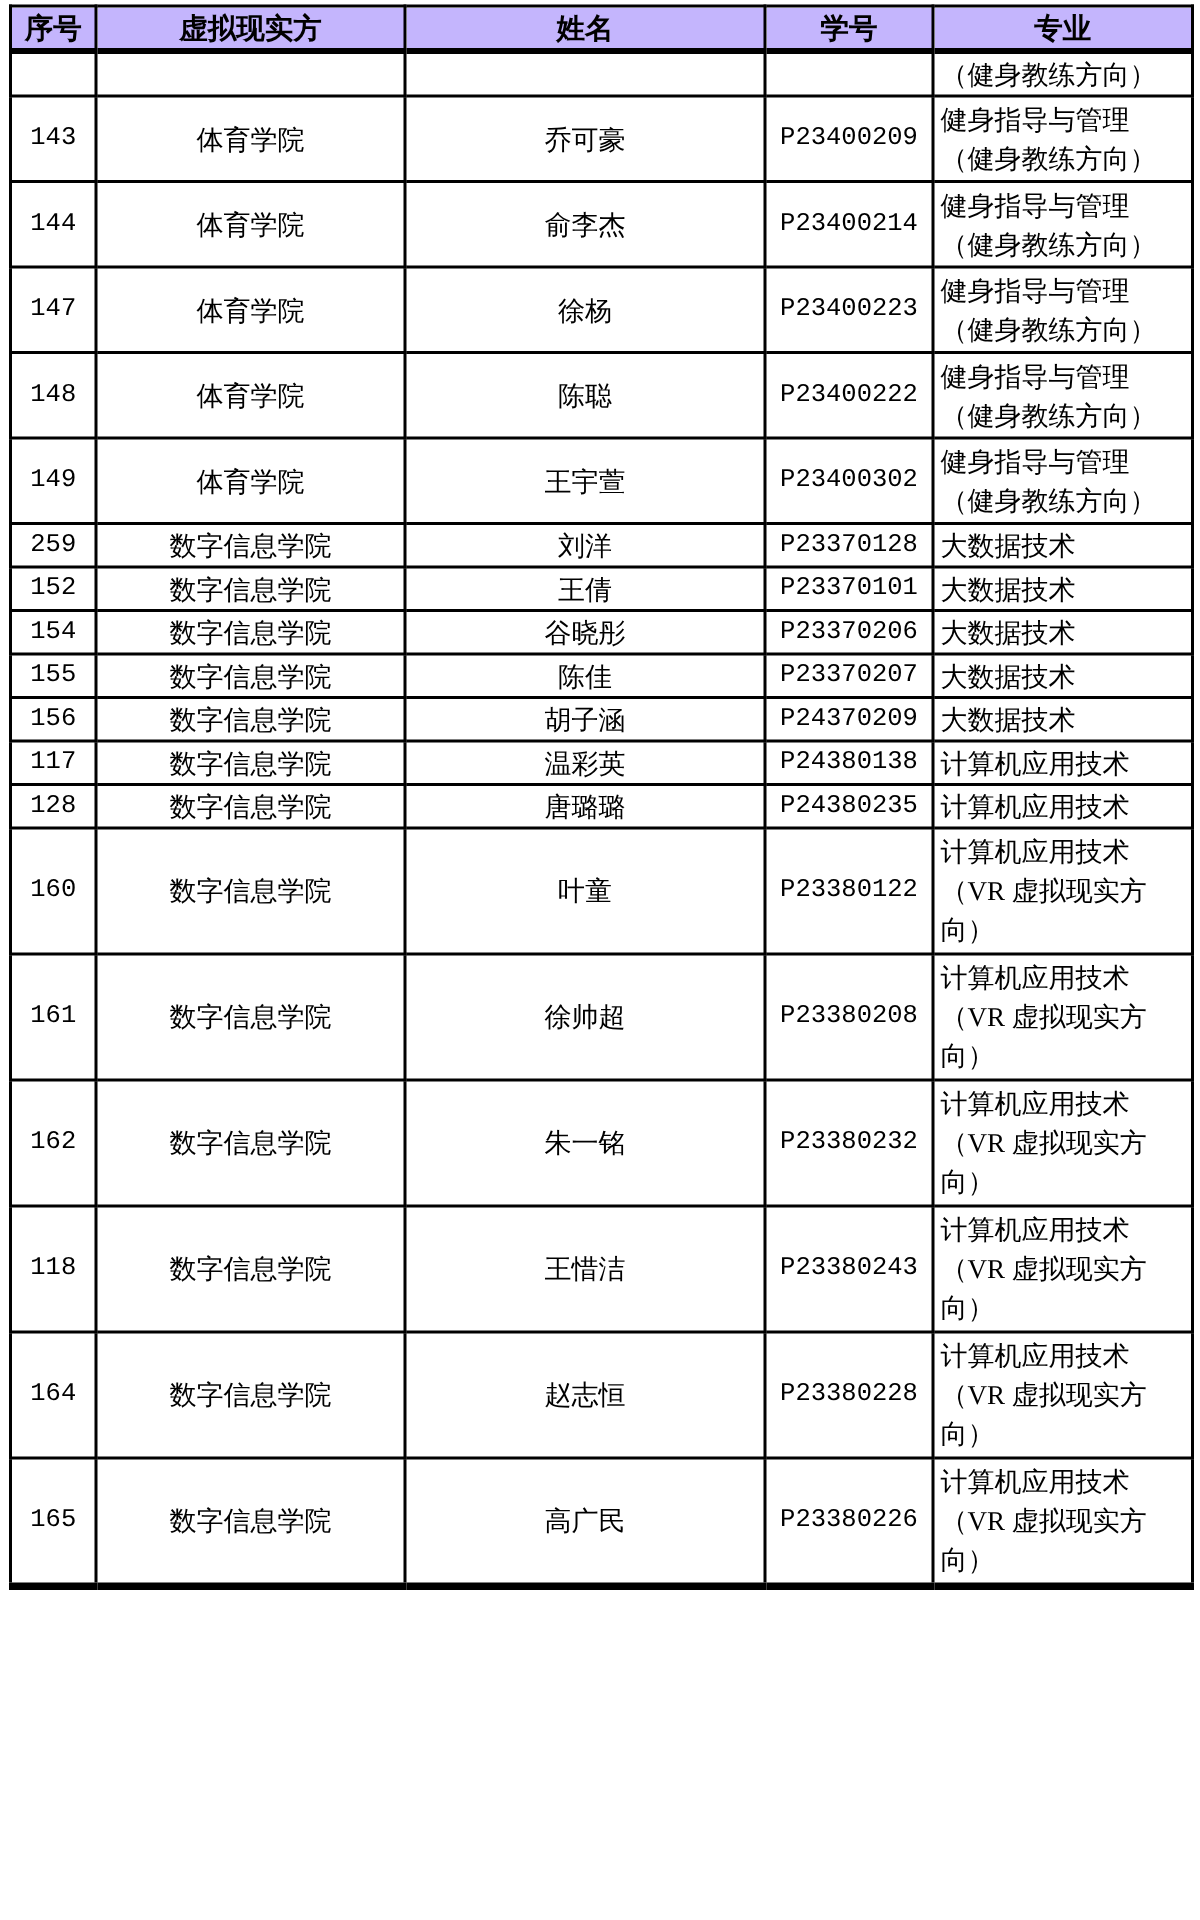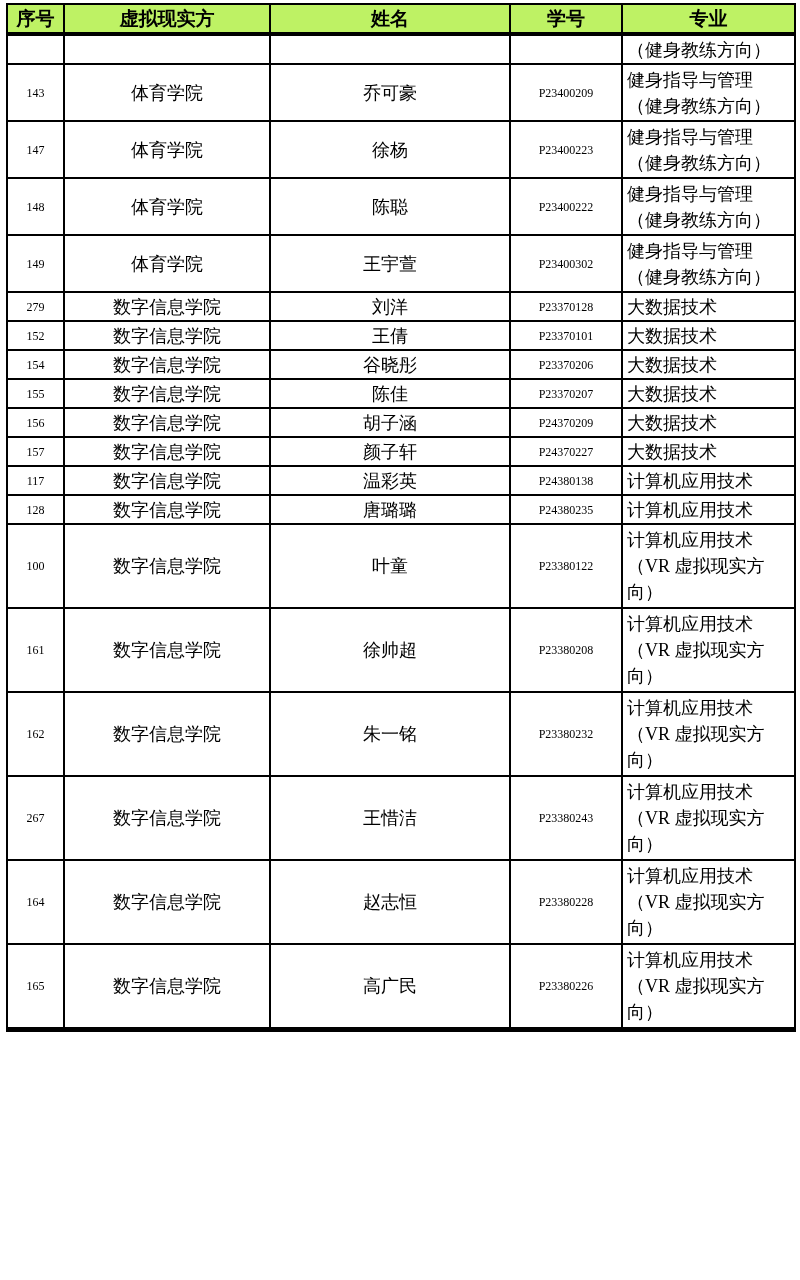--- a/index.html
+++ b/index.html
@@ -28,35 +28,35 @@
   col.c-name  { width: 240px; }
   col.c-id    { width: 112px; }
   col.c-major { width: 173px; }
 
   th, td {
     border: 2px solid #000;
     padding: 0;
     overflow: hidden;
   }
   thead th {
-    background: #bef264;
+    background: #c4b5fd;
     font-weight: bold;
     font-size: 19px;
     height: 27px;
     text-align: center;
     vertical-align: middle;
     border-bottom: 4px solid #000;
   }
   td {
     font-size: 18px;
     text-align: center;
     vertical-align: middle;
     line-height: 26px;
   }
-  td.col-no, td.col-id { font-size: 12px; font-family: Liberation Serif, serif; }
+  td.col-no, td.col-id { font-size: 17px; font-family: Liberation Mono, monospace; }
   td.col-major {
     text-align: left;
     padding-left: 4px;
     white-space: pre-line;
     line-height: 26px;
     margin-top: 16px;
   }
   tr.lines1 td { height: 27px; }
   tr.lines2 td { height: 55px; }
   tr.lines3 td { height: 82px; }
@@ -93,20 +93,28 @@
         </tr>
         <tr class="lines2">
           <td class="col-no">143</td>
           <td class="col-dept">体育学院</td>
           <td class="col-name">乔可豪</td>
           <td class="col-id">P23400209</td>
           <td class="col-major">健身指导与管理
 （健身教练方向）</td>
         </tr>
         <tr class="lines2">
+          <td class="col-no">144</td>
+          <td class="col-dept">体育学院</td>
+          <td class="col-name">俞李杰</td>
+          <td class="col-id">P23400214</td>
+          <td class="col-major">健身指导与管理
+（健身教练方向）</td>
+        </tr>
+        <tr class="lines2">
           <td class="col-no">147</td>
           <td class="col-dept">体育学院</td>
           <td class="col-name">徐杨</td>
           <td class="col-id">P23400223</td>
           <td class="col-major">健身指导与管理
 （健身教练方向）</td>
         </tr>
         <tr class="lines2">
           <td class="col-no">148</td>
           <td class="col-dept">体育学院</td>
@@ -117,21 +125,21 @@
         </tr>
         <tr class="lines2">
           <td class="col-no">149</td>
           <td class="col-dept">体育学院</td>
           <td class="col-name">王宇萱</td>
           <td class="col-id">P23400302</td>
           <td class="col-major">健身指导与管理
 （健身教练方向）</td>
         </tr>
         <tr class="lines1">
-          <td class="col-no">279</td>
+          <td class="col-no">259</td>
           <td class="col-dept">数字信息学院</td>
           <td class="col-name">刘洋</td>
           <td class="col-id">P23370128</td>
           <td class="col-major">大数据技术</td>
         </tr>
         <tr class="lines1">
           <td class="col-no">152</td>
           <td class="col-dept">数字信息学院</td>
           <td class="col-name">王倩</td>
           <td class="col-id">P23370101</td>
@@ -149,45 +157,38 @@
           <td class="col-dept">数字信息学院</td>
           <td class="col-name">陈佳</td>
           <td class="col-id">P23370207</td>
           <td class="col-major">大数据技术</td>
         </tr>
         <tr class="lines1">
           <td class="col-no">156</td>
           <td class="col-dept">数字信息学院</td>
           <td class="col-name">胡子涵</td>
           <td class="col-id">P24370209</td>
-          <td class="col-major">大数据技术</td>
-        </tr>
-        <tr class="lines1">
-          <td class="col-no">157</td>
-          <td class="col-dept">数字信息学院</td>
-          <td class="col-name">颜子轩</td>
-          <td class="col-id">P24370227</td>
           <td class="col-major">大数据技术</td>
         </tr>
         <tr class="lines1">
           <td class="col-no">117</td>
           <td class="col-dept">数字信息学院</td>
           <td class="col-name">温彩英</td>
           <td class="col-id">P24380138</td>
           <td class="col-major">计算机应用技术</td>
         </tr>
         <tr class="lines1">
           <td class="col-no">128</td>
           <td class="col-dept">数字信息学院</td>
           <td class="col-name">唐璐璐</td>
           <td class="col-id">P24380235</td>
           <td class="col-major">计算机应用技术</td>
         </tr>
         <tr class="lines3">
-          <td class="col-no">100</td>
+          <td class="col-no">160</td>
           <td class="col-dept">数字信息学院</td>
           <td class="col-name">叶童</td>
           <td class="col-id">P23380122</td>
           <td class="col-major">计算机应用技术
 （VR 虚拟现实方
 向）</td>
         </tr>
         <tr class="lines3">
           <td class="col-no">161</td>
           <td class="col-dept">数字信息学院</td>
@@ -200,21 +201,21 @@
         <tr class="lines3">
           <td class="col-no">162</td>
           <td class="col-dept">数字信息学院</td>
           <td class="col-name">朱一铭</td>
           <td class="col-id">P23380232</td>
           <td class="col-major">计算机应用技术
 （VR 虚拟现实方
 向）</td>
         </tr>
         <tr class="lines3">
-          <td class="col-no">267</td>
+          <td class="col-no">118</td>
           <td class="col-dept">数字信息学院</td>
           <td class="col-name">王惜洁</td>
           <td class="col-id">P23380243</td>
           <td class="col-major">计算机应用技术
 （VR 虚拟现实方
 向）</td>
         </tr>
         <tr class="lines3">
           <td class="col-no">164</td>
           <td class="col-dept">数字信息学院</td>

